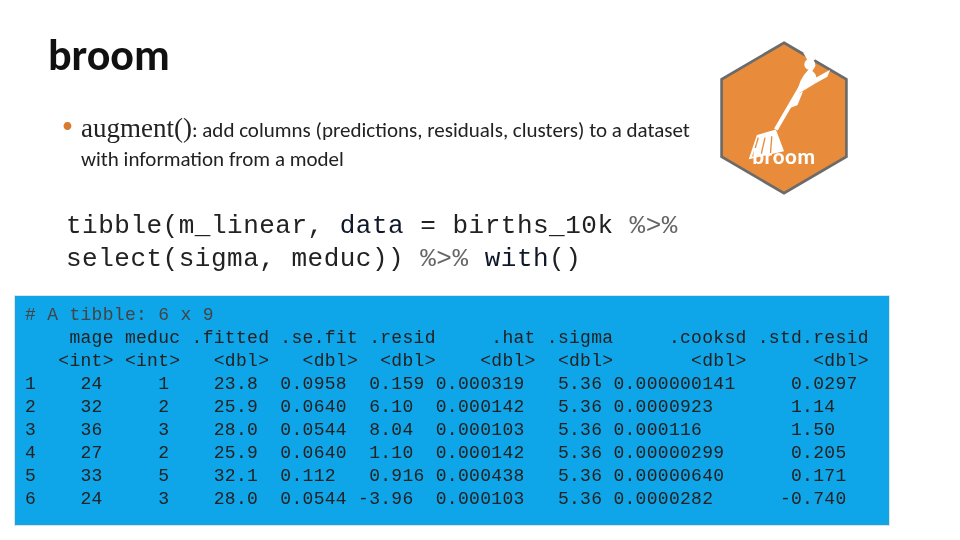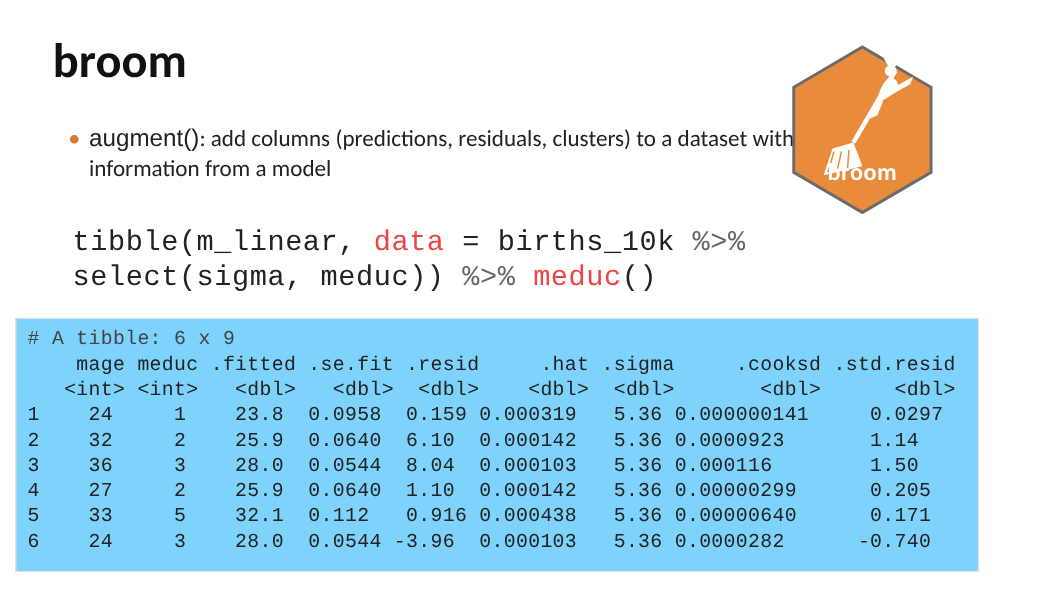--- a/index.html
+++ b/index.html
@@ -2,25 +2,25 @@
 <html><head>
 <meta charset="utf-8">
 <style>
   * { margin: 0; padding: 0; box-sizing: border-box; }
   html, body { width: 960px; height: 540px; background: #fff; font-family: Calibri, Arial, sans-serif; color: #222; }
   .slide { width: 904px; height: 540px; position: relative; padding: 28px 48px 0 48px; }
   .title { font-size: 44px; font-weight: 700; color: #111; margin-bottom: 30px; }
   .bullet-row { display: flex; align-items: flex-start; gap: 8px; margin-left: 14px; max-width: 660px; }
   .dot { color: #d97a2e; font-size: 22px; line-height: 28px; }
   .bullet-text { font-size: 21px; line-height: 1.25; }
-  .mono { font-family: Liberation Sans, sans-serif; font-size: 22px; }
+  .mono { font-family: Liberation Serif, serif; font-size: 27px; }
   .code-call { font-family: 'Courier New', Courier, monospace; font-size: 26px; line-height: 1.25; margin: 38px 0 20px 18px; letter-spacing: 0.5px; }
-  .code-call .kw { color: #ef4444; }
+  .code-call .kw { color: #0f172a; }
   .code-call .pipe { color: #666; }
-  .output-block { background: #7dd3fc; border: 1px solid #e2e2e2; font-family: 'Courier New', Courier, monospace; font-size: 18px; line-height: 1.28; padding: 8px 10px 14px 10px; margin: 0 -34px 0 -34px; color: #222; letter-spacing: 0.3px; white-space: pre; }
+  .output-block { background: #0ea5e9; border: 1px solid #e2e2e2; font-family: 'Courier New', Courier, monospace; font-size: 18px; line-height: 1.28; padding: 8px 10px 14px 10px; margin: 0 -34px 0 -34px; color: #222; letter-spacing: 0.3px; white-space: pre; }
   .out-head { color: #444; }
 
   .hex { position: absolute; top: 40px; right: 52px; width: 136px; height: 156px; }
   .hex svg { width: 100%; height: 100%; display: block; }
   .hex-label { position: absolute; bottom: 26px; left: 0; right: 0; text-align: center; color: #fff; font-size: 22px; font-weight: 600; letter-spacing: 0.5px; }
   .hex-sub { position: absolute; bottom: 12px; left: 0; right: 0; text-align: center; color: #ffd7b5; font-size: 6px; letter-spacing: 0.3px; }
 </style>
 </head>
 <body>
 
@@ -51,21 +51,21 @@
 
   <div class="bullet-row">
     <div class="dot">•</div>
     <div class="bullet-text">
       <span class="mono">augment()</span><span>: add columns (predictions, residuals, clusters) to a dataset with information from a model</span>
     </div>
   </div>
 
   <div class="code-call">
     <span>tibble(m_linear, </span><span class="kw">data</span><span> = births_10k </span><span class="pipe">%&gt;%</span><br>
-    <span>           select(sigma, meduc)) </span><span class="pipe">%&gt;% </span><span class="kw">meduc</span><span>()</span>
+    <span>           select(sigma, meduc)) </span><span class="pipe">%&gt;% </span><span class="kw">with</span><span>()</span>
   </div>
 
   <div class="output-block"><span class="out-head"># A tibble: 6 x 9</span>
 <span>    mage meduc .fitted .se.fit .resid     .hat .sigma     .cooksd .std.resid</span>
 <span>   &lt;int&gt; &lt;int&gt;   &lt;dbl&gt;   &lt;dbl&gt;  &lt;dbl&gt;    &lt;dbl&gt;  &lt;dbl&gt;       &lt;dbl&gt;      &lt;dbl&gt;</span>
 <span>1    24     1    23.8  0.0958  0.159 0.000319   5.36 0.000000141     0.0297</span>
 <span>2    32     2    25.9  0.0640  6.10  0.000142   5.36 0.0000923       1.14  </span>
 <span>3    36     3    28.0  0.0544  8.04  0.000103   5.36 0.000116        1.50  </span>
 <span>4    27     2    25.9  0.0640  1.10  0.000142   5.36 0.00000299      0.205 </span>
 <span>5    33     5    32.1  0.112   0.916 0.000438   5.36 0.00000640      0.171 </span>

